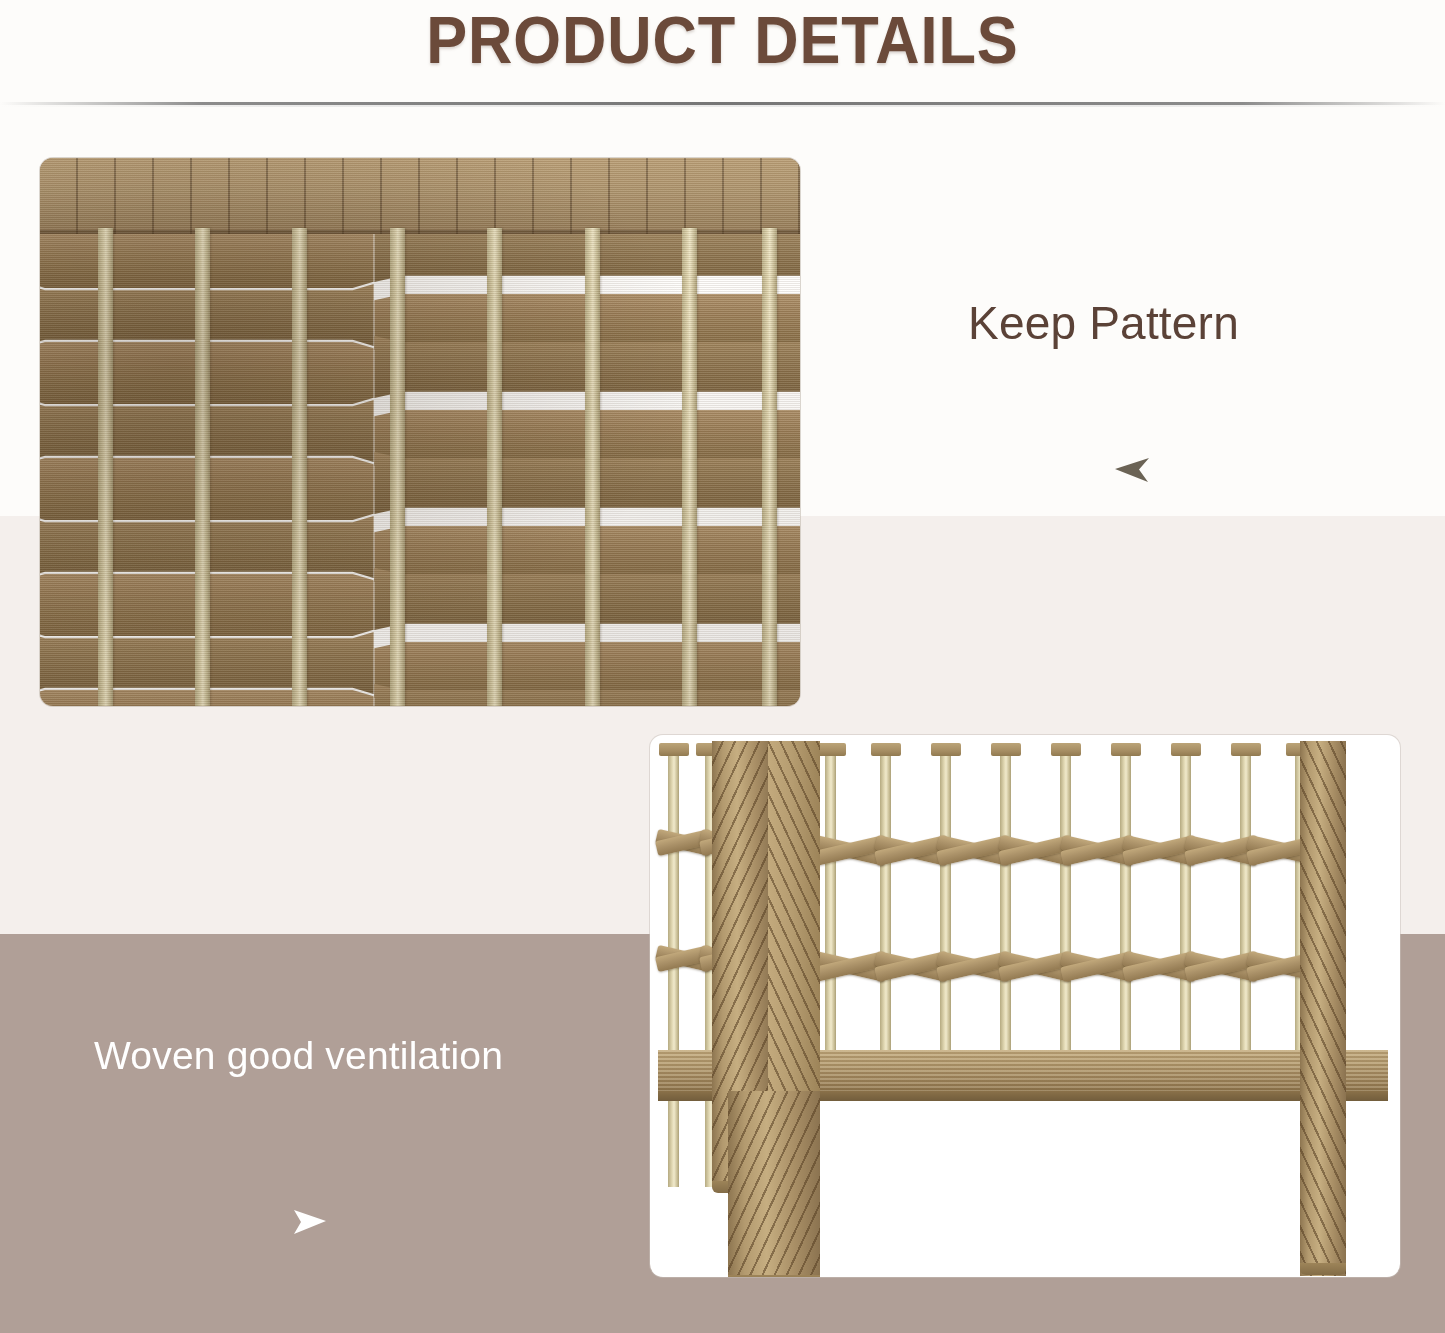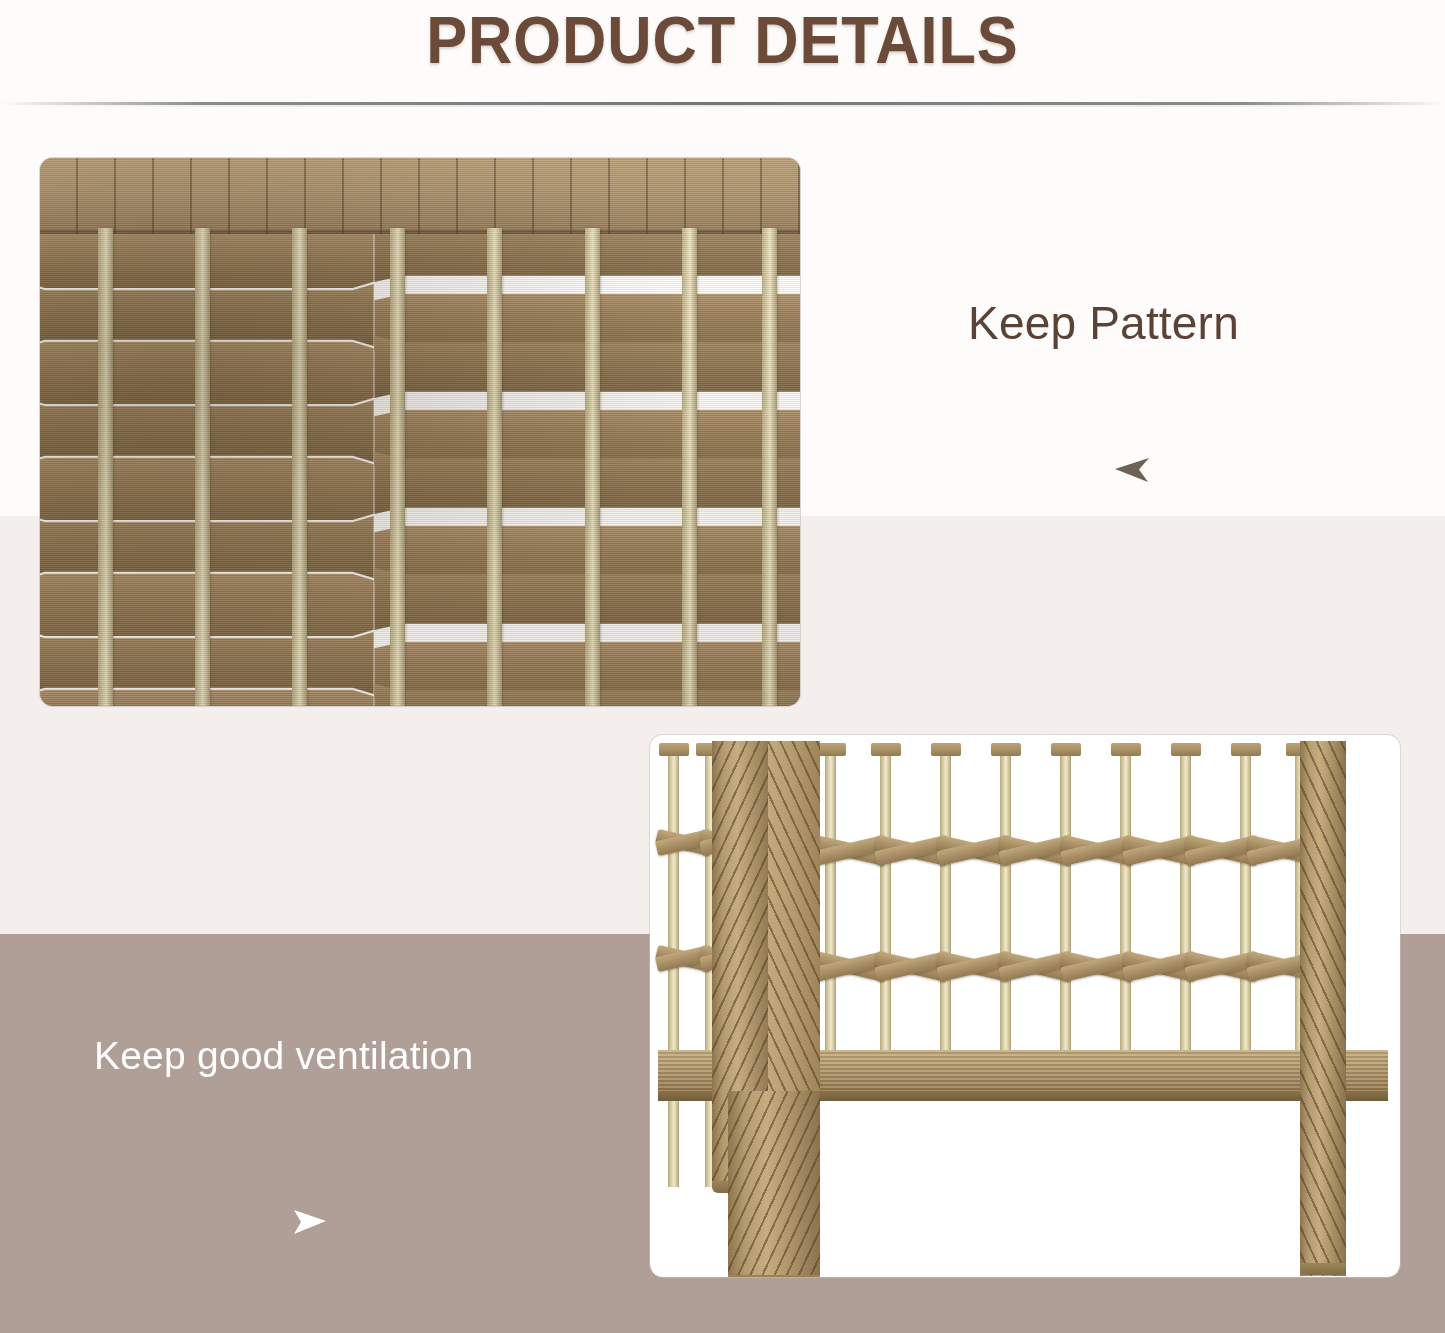--- a/index.html
+++ b/index.html
@@ -422,17 +422,17 @@
       <div class="bs-post-tex rev"></div>
     </div>
     <div class="bs-post" style="left: 650px; top: 528px; width: 46px; height: 12px; background: linear-gradient(rgb(157, 132, 89), rgb(131, 108, 71)); border-radius: 0px 0px 6px 6px; z-index: 11;"></div>
     <div class="bs-post" style="left: 78px; top: 356px; width: 92px; height: 192px; z-index: 12;">
       <div class="bs-post-tex"></div>
     </div>
     <div class="bs-post" style="left: 78px; top: 540px; width: 92px; height: 12px; background: linear-gradient(rgb(157, 132, 89), rgb(131, 108, 71)); border-radius: 0px 0px 6px 6px; z-index: 12;"></div>
   </div>
 
 <div class="base-label">
-  <div class="t2">Keep good ventilation</div>
+  <div class="t2">Woven good ventilation</div>
 </div>
 <svg class="arrow-right" viewBox="0 0 40 32">
   <path d="M6 4 L38 15 L6 28 L13 16 Z" fill="#ffffff"></path>
 </svg>
 
 </body></html>

